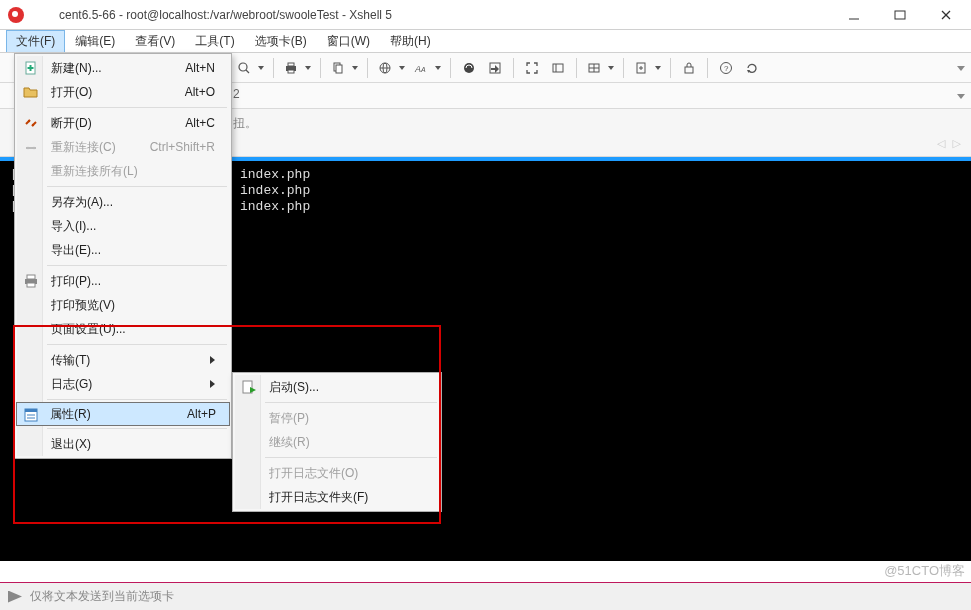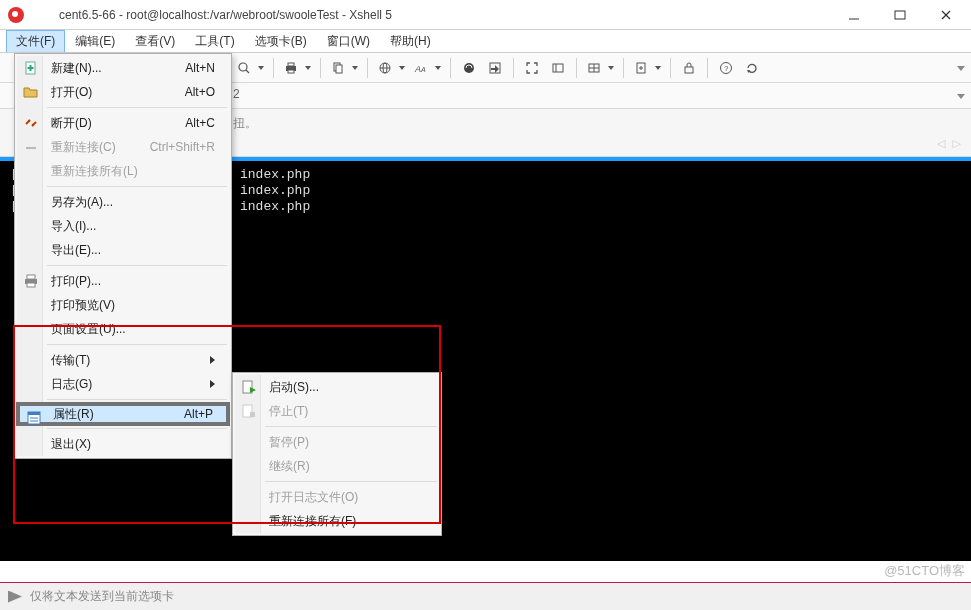--- a/index.html
+++ b/index.html
@@ -233,21 +233,21 @@
     display: flex;
     align-items: center;
     padding-left: 34px;
     padding-right: 14px;
     color: #222;
     white-space: nowrap;
   }
   .menu .row.disabled { color: #a0a0a0; }
   .menu .row.hl {
     background: #cde8ff;
-    border: 4px solid #737373;
+    border: 1px solid #737373;
     margin: -1px;
     padding-left: 33px;
     padding-right: 13px;
   }
   .menu .row .shortcut {
     margin-left: auto;
     padding-left: 24px;
     color: inherit;
   }
   .menu .row .submark {
@@ -573,42 +573,33 @@
   <div class="iconcol"></div>
   <div class="row">
     <span class="micon">
       <svg width="16" height="16" viewBox="0 0 16 16">
           <rect x="2" y="2" width="9" height="12" fill="#fff" stroke="#888"></rect>
           <polygon points="9,8 15,11 9,14" fill="#2a9d2a"></polygon>
         </svg>
     </span>
     <span>启动(S)...</span>
   </div>
-  <div class="row disabled">
-    <span class="micon">
-      <svg width="16" height="16" viewBox="0 0 16 16">
-          <rect x="2" y="2" width="9" height="12" fill="#fff" stroke="#ccc"></rect>
-          <rect x="9" y="9" width="5" height="5" fill="#ccc"></rect>
-        </svg>
-    </span>
-    <span>停止(T)</span>
-  </div>
   <div class="sep"></div>
   <div class="row disabled">
     <span>暂停(P)</span>
   </div>
   <div class="row disabled">
     <span>继续(R)</span>
   </div>
   <div class="sep"></div>
   <div class="row disabled">
     <span>打开日志文件(O)</span>
   </div>
   <div class="row">
-    <span>重新连接所有(F)</span>
+    <span>打开日志文件夹(F)</span>
   </div>
 </div>
 
 <div class="redbox"></div>
 
 <div class="watermark">@51CTO博客</div>
 
 <div class="statusbar">
   <div class="sicon"></div>
   <div>仅将文本发送到当前选项卡</div>

